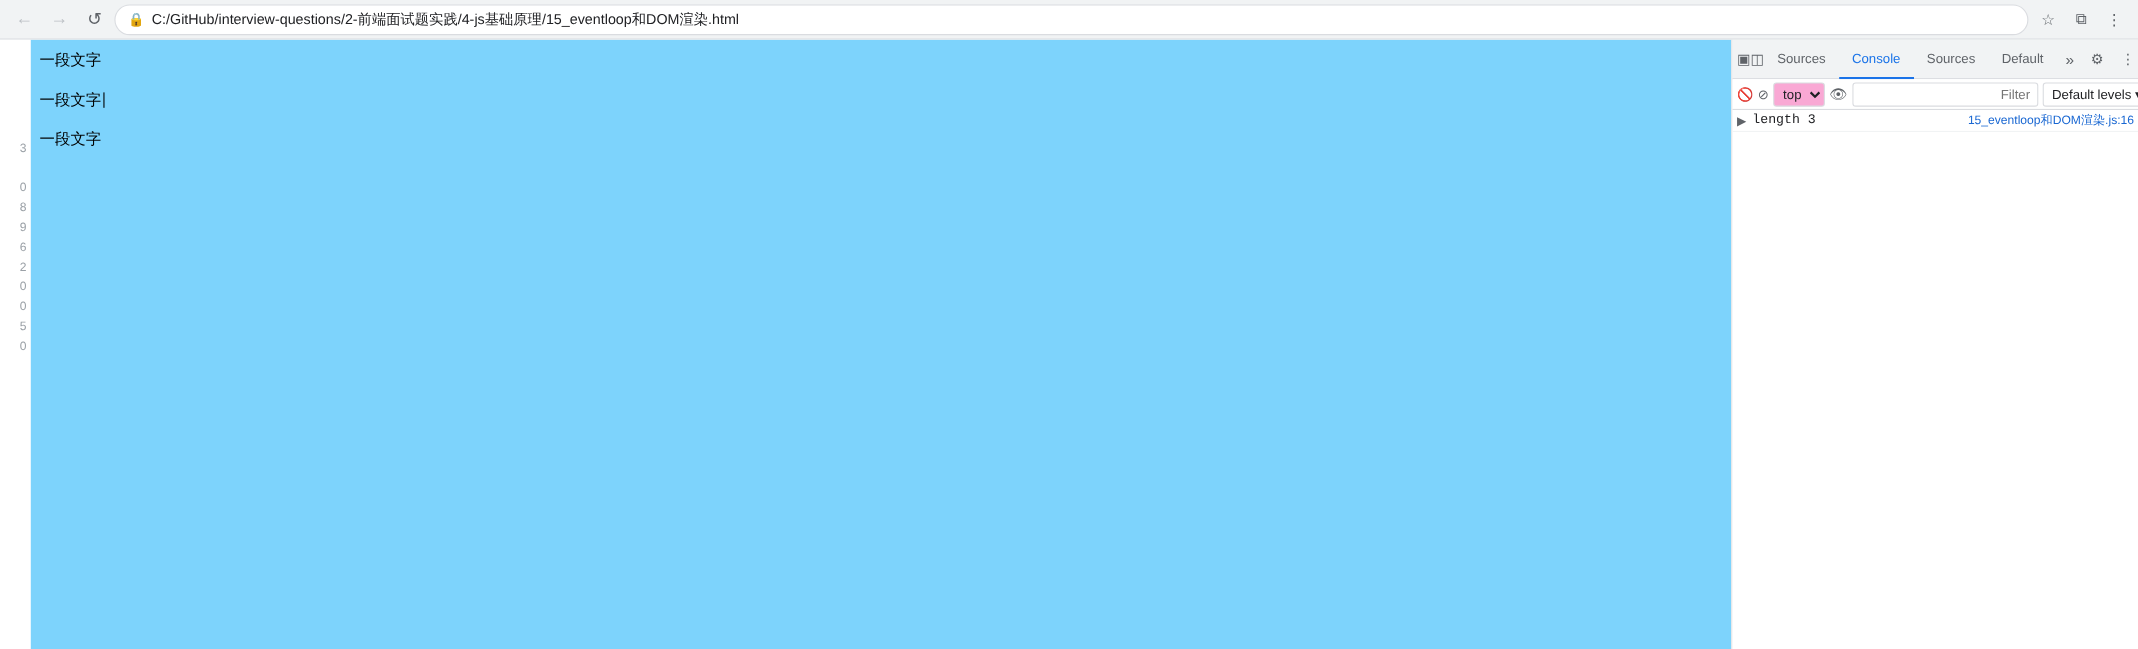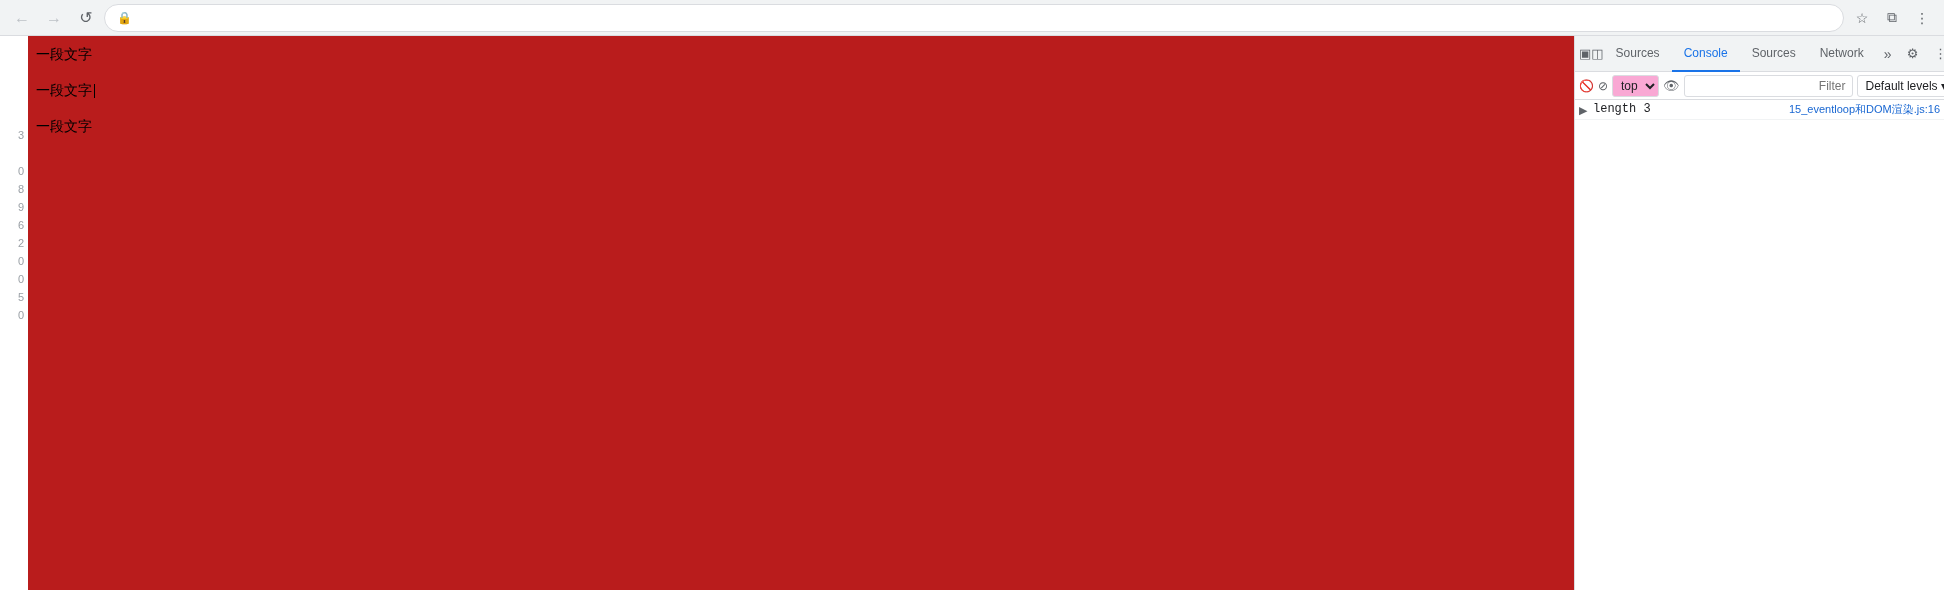--- a/index.html
+++ b/index.html
@@ -108,21 +108,21 @@
       padding-top: 0;
       text-align: right;
       padding-right: 4px;
       user-select: none;
       line-height: 18px;
     }
 
     .page-content {
       flex: 1;
       padding: 0 8px;
-      background: #b91c1c;
+      background: #7dd3fc;
       overflow: auto;
     }
 
     .page-text {
       font-size: 14px;
       color: #000;
       line-height: 24px;
       margin: 0;
       padding: 6px 0;
     }
@@ -319,20 +319,21 @@
     </button>
     <button class="nav-btn disabled">
       <span>→</span>
     </button>
     <button class="nav-btn">
       <span>↺</span>
     </button>
 
     <div class="address-bar">
       <span class="lock-icon">🔒</span>
+      <span class="url-text">C:/GitHub/interview-questions/2-前端面试题实践/4-js基础原理/15_eventloop和DOM渲染.html</span>
     </div>
 
     <div class="toolbar-right">
       <button class="toolbar-icon-btn">
         <span>☆</span>
       </button>
       <button class="toolbar-icon-btn">
         <span>⧉</span>
       </button>
       <button class="toolbar-icon-btn">
@@ -383,21 +384,21 @@
         <div class="devtools-tab">
           <span>Sources</span>
         </div>
         <div class="devtools-tab active">
           <span>Console</span>
         </div>
         <div class="devtools-tab">
           <span>Sources</span>
         </div>
         <div class="devtools-tab">
-          <span>Network</span>
+          <span>Default</span>
         </div>
         <div class="devtools-tab-more">
           <span>»</span>
         </div>
 
         <div class="devtools-tab-icons">
           <button class="dt-icon-btn">
             <span>⚙</span>
           </button>
           <button class="dt-icon-btn">

